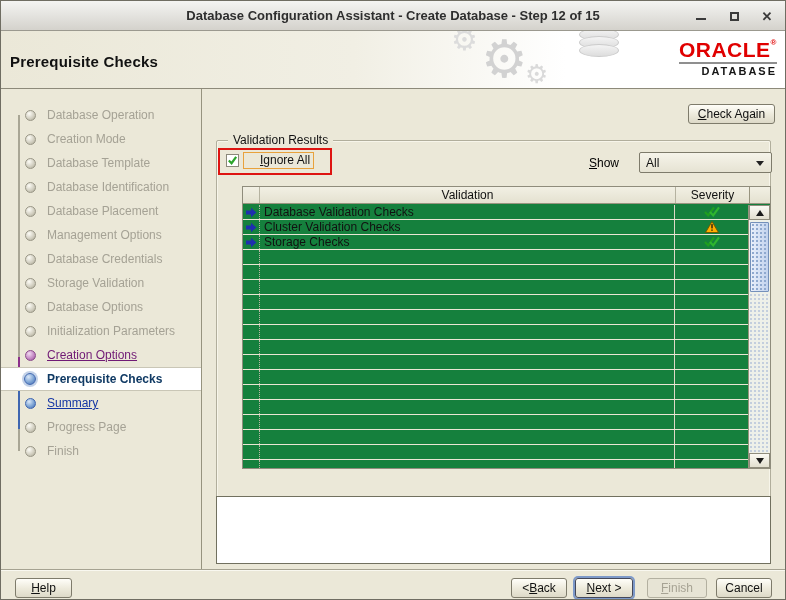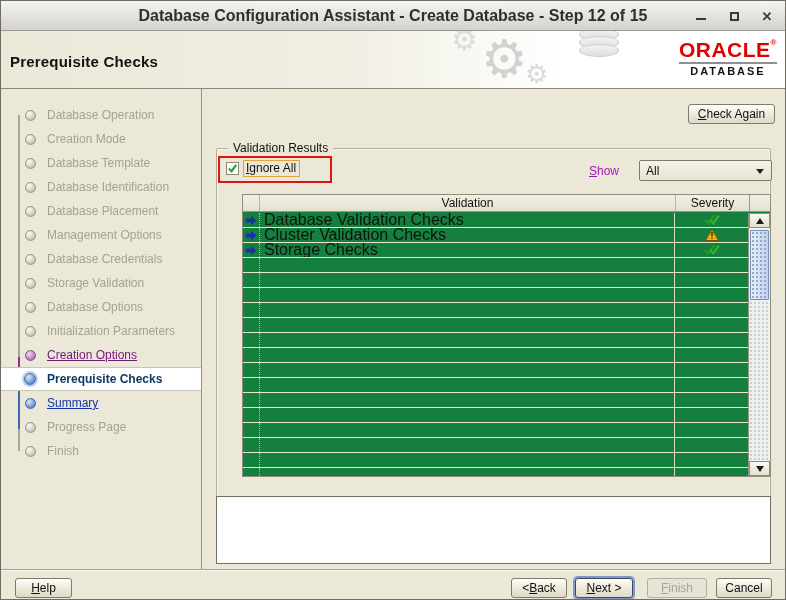--- a/index.html
+++ b/index.html
@@ -3,41 +3,41 @@
 <meta charset="utf-8">
 <style>
   * { margin:0; padding:0; box-sizing:border-box; }
   html,body { width:786px; height:600px; font-family:"Liberation Sans", sans-serif; }
   .window { position:relative; width:786px; height:600px; background:#ebe8d8; overflow:hidden; border:1px solid #6f6d62; }
 
   
   .titlebar { position:absolute; top:0; left:0; right:0; height:30px;
     background:linear-gradient(#f4f4f2,#d4d2cc); border-bottom:1px solid #9b998f;
     display:flex; align-items:center; justify-content:center; }
-  .titlebar .title { font-size:16px; font-weight:bold; color:#2e2e2e; }
+  .titlebar .title { font-size:13px; font-weight:bold; color:#2e2e2e; }
   .win-controls { position:absolute; right:10px; top:0; height:30px; display:flex; align-items:center; gap:17px; }
   .wc { width:16px; height:16px; display:flex; align-items:center; justify-content:center; cursor:default; }
   .wc-min i { display:block; width:10px; height:2px; background:#3a3a3a; margin-top:6px; }
   .wc-max i { display:block; width:9px; height:9px; border:2px solid #3a3a3a; }
   .wc-close { font-size:13px; font-weight:bold; color:#3a3a3a; }
 
   
   .header { position:absolute; top:30px; left:0; right:0; height:58px;
     background:linear-gradient(to right,#ebe8d8 0%,#f1efe4 45%,#ffffff 72%);
     border-bottom:1px solid #8d8a7a; }
   .page-title { position:absolute; left:9px; top:22px; font-size:15px; font-weight:bold; color:#111; letter-spacing:0.2px; }
   .header-art { position:absolute; right:0; top:0; width:356px; height:57px; overflow:hidden; }
   .gear { position:absolute; color:#d7d7d7; font-family:"DejaVu Sans", sans-serif; line-height:1; }
   .gear1 { font-size:52px; left:52px; top:2px; color:#d2d2d2; }
   .gear2 { font-size:30px; left:22px; top:-6px; color:#dcdcdc; }
   .gear3 { font-size:26px; left:96px; top:30px; color:#dadada; }
   .cyl { position:absolute; left:150px; top:2px; }
   .cyl i { display:block; width:40px; height:13px; background:linear-gradient(#f4f4f4,#dddddd); border:1px solid #cccccc; border-radius:50%; margin-top:-5px; }
   .logo { position:absolute; right:8px; top:8px; display:flex; align-items:center; gap:5px; }
-  .logo-left { display:flex; flex-direction:column; align-items:center; }
+  .logo-left { display:flex; flex-direction:column; align-items:flex-end; }
   .logo-brand { color:#e00000; font-weight:bold; font-size:21px; letter-spacing:0.5px; line-height:1; }
   .logo-reg { font-size:8px; vertical-align:top; }
   .logo-rule { width:100%; height:2px; background:#8f8f8f; margin:2px 0 2px 0; }
   .logo-product { font-size:11px; font-weight:bold; letter-spacing:2px; color:#151515; line-height:1; }
   .logo-ver { font-size:42px; font-weight:bold; color:#111; line-height:0.85; letter-spacing:-1px; }
   .logo-ed { font-size:18px; font-style:italic; font-weight:bold; color:#111; vertical-align:14px; }
 
   
   .body { position:absolute; top:88px; left:0; right:0; height:482px; }
   .sidebar { position:absolute; left:0; top:0; bottom:0; width:201px; background:#ebe8d8; border-right:1px solid #96937f; }
@@ -64,43 +64,43 @@
   .btn { position:absolute; height:20px; font-family:"Liberation Sans", sans-serif; font-size:12px; color:#111;
     background:linear-gradient(#fffef9,#ece9da 55%,#ddd9c8); border:1px solid #7e7b6b; border-radius:3px;
     display:flex; align-items:center; justify-content:center; cursor:default; }
   .btn .mn { text-decoration:underline; }
   .btn.disabled { color:#a7a394; background:#e7e4d5; border-color:#b3b0a0; }
   .btn.focused { box-shadow:0 0 0 2px #7d99c9; border-color:#44485a; }
   .btn-check-again { top:15px; right:10px; width:87px; }
 
   
   .groupbox { position:absolute; left:14px; top:51px; width:555px; height:368px;
-    border:1px solid #b1ae9c; border-radius:2px; box-shadow:inset 0 0 0 1px #f7f5ea;margin-top:8px; }
+    border:1px solid #b1ae9c; border-radius:2px; box-shadow:inset 0 0 0 1px #f7f5ea; }
   .groupbox legend, .gb-label { position:absolute; top:-8px; left:11px; background:#ebe8d8; padding:0 5px; font-size:12px; color:#111; }
   .annotation { position:absolute; left:1px; top:7px; width:114px; height:27px; border:2px solid #de1411; }
   .chk { position:absolute; left:9px; top:13px; width:13px; height:13px; background:#fff; border:1px solid #8b887a; display:flex; align-items:center; justify-content:center; }
-  .chk-label { position:absolute; left:26px; top:11px; font-size:12px; color:#111; border:1px solid #e8a23c; padding:0 3px 1px 2px; }
+  .chk-label { position:absolute; left:26px; top:11px; font-size:12px; color:#111; border:1px solid #e8a23c; padding:0 3px 1px 16px; }
   .chk-label .mn { text-decoration:underline; }
-  .show-label { position:absolute; top:15px; left:372px; font-size:12px; color:#a21caf; }
+  .show-label { position:absolute; top:15px; left:372px; font-size:12px; color:#000000; }
   .show-label .mn { text-decoration:underline; }
   .dropdown { position:absolute; top:11px; left:422px; width:133px; height:21px;
     background:linear-gradient(#f6f4ea,#e6e3d3); border:1px solid #7e7b6b; border-radius:2px;
     display:flex; align-items:center; font-size:12px; color:#111; padding-left:6px; }
   .dd-arrow { position:absolute; right:7px; top:8px; width:0; height:0; border-left:4px solid transparent; border-right:4px solid transparent; border-top:5px solid #222; }
 
   
   .tbl { position:absolute; left:25px; top:45px; width:529px; height:283px; background:#15803d; border:1px solid #8f8c7c; }
   .tbl-head { height:17px; display:flex; background:linear-gradient(#f2f0e4,#e4e1d0); border-bottom:1px solid #98947f; font-size:12px; color:#111; }
   .th { display:flex; align-items:center; justify-content:center; }
   .th-stub { width:17px; border-right:1px solid #b5b2a0; }
   .th-name { flex:1; }
   .th-sev { width:74px; border-left:1px solid #b5b2a0; }
   .th-scroll { width:21px; border-left:1px solid #98947f; }
   .tbl-body { position:absolute; top:18px; left:0; right:22px; bottom:0; overflow:hidden; }
-  .row { height:15px; display:flex; align-items:stretch; border-bottom:1px solid #eae6d4; font-size:16px; color:#111; }
+  .row { height:15px; display:flex; align-items:stretch; border-bottom:1px solid #eae6d4; font-size:12px; color:#111; }
   .c-arrow { width:17px; border-right:1px dotted #bcb8a6; display:flex; align-items:center; justify-content:center; }
   .c-name { flex:1; display:flex; align-items:center; padding-left:4px; white-space:nowrap; overflow:hidden; }
   .c-sev { width:74px; border-left:1px solid #ddd9c7; display:flex; align-items:center; justify-content:center; }
 
   
   .vscroll { position:absolute; top:18px; right:0; bottom:0; width:22px; border-left:1px solid #98947f;
     background:#eef0e9; background-image:radial-gradient(#c2cdde 0.7px, transparent 1px); background-size:4px 4px; }
   .sbtn { position:absolute; left:0; right:0; height:15px; background:linear-gradient(#fbfaf4,#e2dfcf); border:1px solid #8f8c7c;
     display:flex; align-items:center; justify-content:center; }
   .sbtn.up { top:0; } .sbtn.down { bottom:0; }

